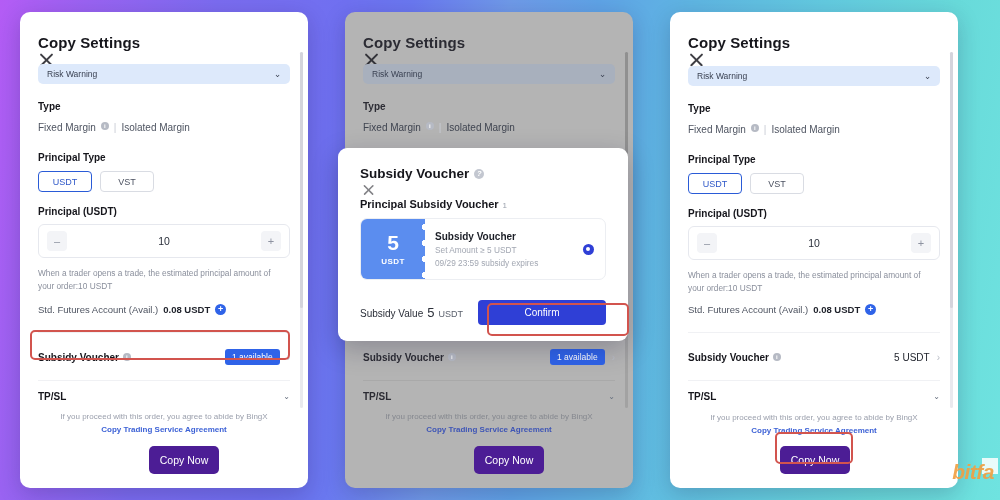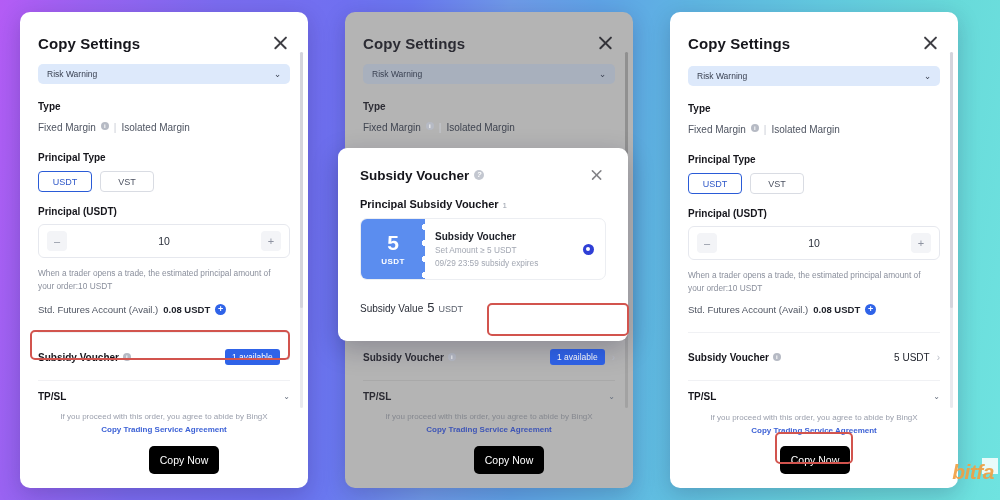--- a/index.html
+++ b/index.html
@@ -33,21 +33,21 @@
     position: absolute; top: 40px; right: 5px; width: 3px; bottom: 80px;
     background: #e9e9ee; border-radius: 2px;
   }
   .vscroll i { position:absolute; top:0; left:0; right:0; height:72%;
     background:#d4d4dc; border-radius:2px; display:block; }
   .dim .vscroll { background: #a2a2a2; }
   .dim .vscroll i { background: #909090; }
 
   
   .card-head {
-    display: flex; align-items: center; justify-content: space-between;
+    display: flex; align-items: flex-start; justify-content: space-between; flex-direction: column;
   }
   .card-title { font-size: 15px; font-weight: 700; color: #16161c; letter-spacing:.1px; }
   .dim .card-title { color: #2b2b33; }
   .x-btn {
     width: 18px; height: 18px; position: relative; cursor: pointer; opacity:.85;
   }
   .x-btn:before, .x-btn:after {
     content:""; position:absolute; left:0; top:8px; width:17px; height:1.6px;
     background:#1d1d24; border-radius:1px;
   }
@@ -119,21 +119,21 @@
   }
   .val-txt { font-size:10px; color:#1d2029; }
   .chev-r { font-size:10px; color:#b9bdc6; }
 
   
   .agree { font-size:8px; color:#9a9fac; text-align:center; line-height:1.6; }
   .agree b { color:#3d62d6; font-weight:700; }
   .dim .agree { color:#85888f; }
   .dim .agree b { color:#3e55b6; }
   .cta {
-    display:block; margin:0 auto; background:#000000; color:#fff;
+    display:block; margin:0 auto; background:#4c1d95; color:#fff;
     border:none; border-radius:5px; font-size:10.5px; font-weight:400;
     padding:0; cursor:pointer; font-family:"Liberation Sans", sans-serif;
   }
 
   
   .redbox {
     position:absolute; border:2.5px solid #d2544e; border-radius:5px;
     pointer-events:none;
   }
   .modal {
@@ -362,20 +362,21 @@
           </span>
       </div>
     </div>
 
     <div class="mfoot" style="position:absolute; left:22px; top:152px; width:246px;">
       <div class="svalue">
         <span>Subsidy Value</span>
         <span class="big">5</span>
         <span class="u">USDT</span>
       </div>
+      <button class="confirm" style="width:128px; height:25px;">Confirm</button>
     </div>
   </div>
   <div class="redbox" style="left:487px; top:303px; width:142px; height:33px;"></div>
 
   <div class="panel" style="left:670px; top:12px; width:288px; height:476px;">
     <div class="panel-inner">
       <div class="vscroll">
           <i></i>
         </div>
 

